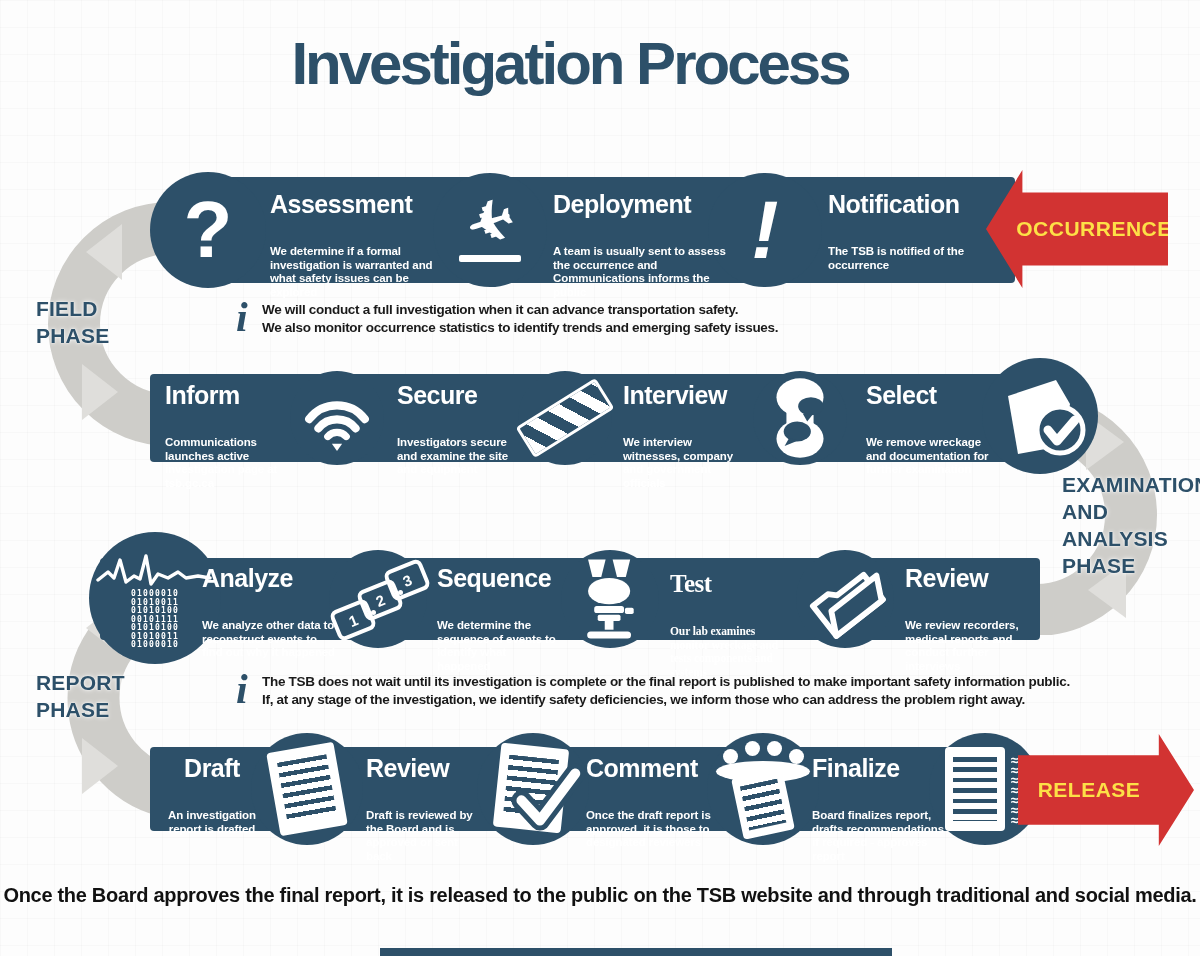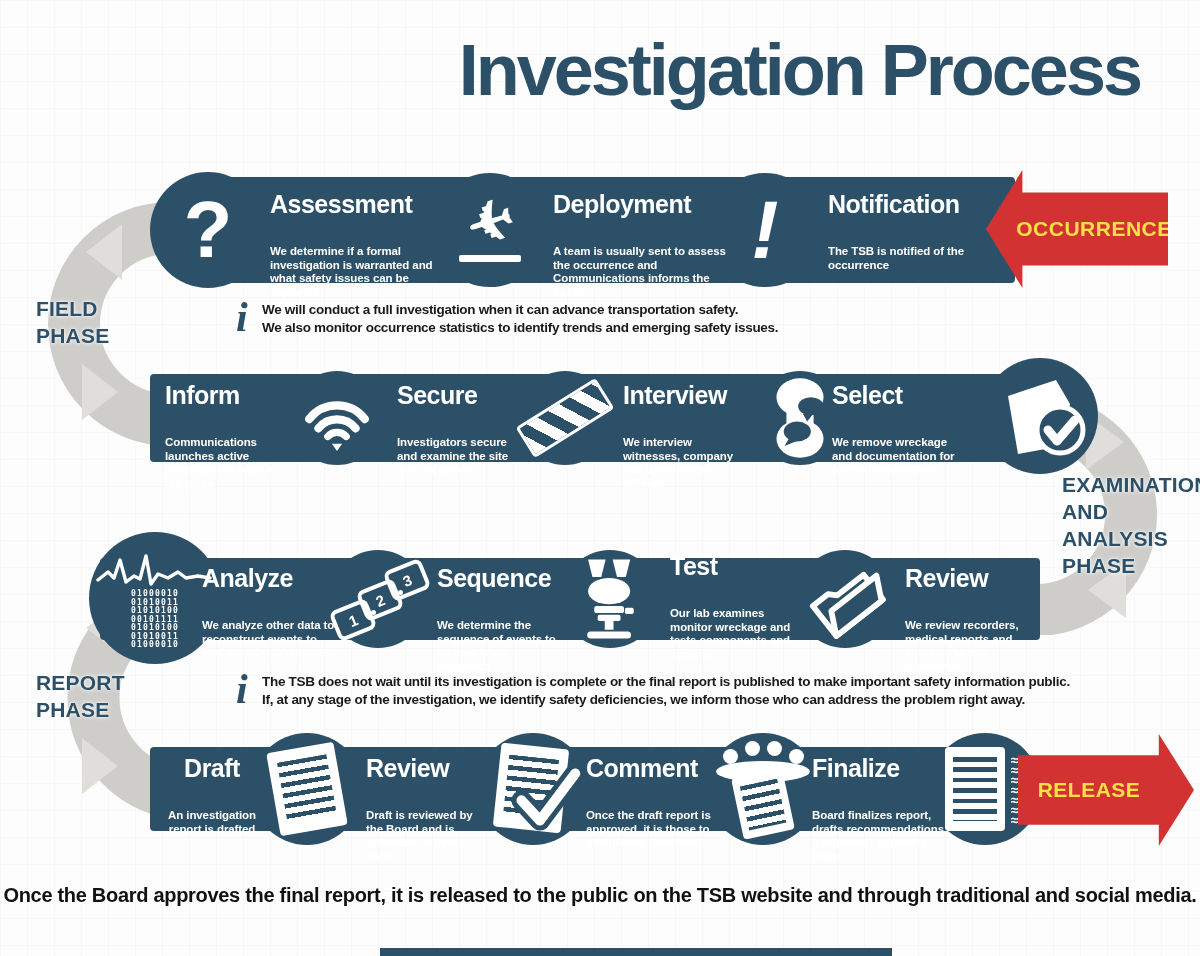--- a/index.html
+++ b/index.html
@@ -6,22 +6,22 @@
   #canvas{
     position:relative;width:1200px;height:956px;overflow:hidden;
     background-color:#fdfdfd;
     background-image:linear-gradient(rgba(0,0,0,0.018) 1px,transparent 1px),
                      linear-gradient(90deg,rgba(0,0,0,0.018) 1px,transparent 1px);
     background-size:27px 27px;
     font-family:"Liberation Sans",sans-serif;
   }
   .abs{position:absolute;}
   .title{
-    width:1140px;text-align:right;top:34px;left:0;
-    font-size:72px;font-weight:800;letter-spacing:-3px;color:#2d5069;line-height:1;
+    width:1140px;text-align:center;top:34px;left:0;
+    font-size:60px;font-weight:800;letter-spacing:-3px;color:#2d5069;line-height:1;
   }
   .band{background:#2d5069;border-radius:4px;z-index:2;}
   .circle{background:#2d5069;border-radius:50%;z-index:3;display:flex;align-items:center;justify-content:center;}
   .step-text{z-index:4;color:#fff;}
   .step-title{font-size:25px;font-weight:800;letter-spacing:-0.5px;line-height:1.05;margin-bottom:3px;}
   .step-desc{font-size:11.5px;font-weight:600;letter-spacing:-0.1px;line-height:1.18;margin-top:28px;}
   .glyph{color:#fff;font-weight:800;line-height:1;}
   .arrow{z-index:5;background:#d23332;display:flex;align-items:center;color:#fde047;font-weight:800;font-size:21px;letter-spacing:0.5px;}
   .arrow-left{clip-path:polygon(100% 19%,20% 19%,20% 0%,0% 50%,20% 100%,20% 81%,100% 81%);justify-content:center;padding-left:34px;box-sizing:border-box;}
   .arrow-right{clip-path:polygon(0% 19%,80% 19%,80% 0%,100% 50%,80% 100%,80% 81%,0% 81%);justify-content:center;padding-right:34px;box-sizing:border-box;}
@@ -150,21 +150,21 @@
       <ellipse cx="42" cy="23" rx="26" ry="21" fill="#fff"></ellipse>
       <ellipse cx="42" cy="69" rx="26" ry="21" fill="#fff"></ellipse>
       <rect x="27" y="30" width="30" height="32" fill="#fff"></rect>
       <ellipse cx="54" cy="33" rx="14" ry="10" fill="#2d5069"></ellipse>
       <polygon points="45,41 50,50 56,42" fill="#2d5069"></polygon>
       <ellipse cx="39" cy="61" rx="15" ry="11" fill="#2d5069"></ellipse>
       <polygon points="30,68 25,77 40,71" fill="#2d5069"></polygon>
     </svg>
   </div>
 
-  <div class="abs step-text" style="left:832px;top:382px;">
+  <div class="abs step-text" style="left:866px;top:382px;">
     <div class="step-title">Select</div>
     <div class="step-desc" style="width:124px;">We remove wreckage and documentation for further examination</div>
   </div>
   <div class="abs circle" style="left:982px;top:358px;width:116px;height:116px;z-index:5;">
     <svg width="92" height="92" viewBox="0 0 92 92">
       <polygon points="14,26 62,10 76,34 68,76 24,84" fill="#fff"></polygon>
       <circle cx="66" cy="60" r="23" fill="#2d5069" stroke="#fff" stroke-width="5"></circle>
       <path d="M54 60 l9 11 l18 -21" stroke="#fff" stroke-width="9" fill="none" stroke-linecap="round" stroke-linejoin="round"></path>
     </svg>
   </div>
@@ -215,21 +215,21 @@
       <polygon points="16,4 36,4 31,24 21,24"></polygon>
       <polygon points="44,4 64,4 59,24 49,24"></polygon>
       <ellipse cx="40" cy="40" rx="24" ry="15"></ellipse>
       <rect x="23" y="57" width="34" height="8" rx="3"></rect>
       <rect x="58" y="59" width="10" height="7" rx="2"></rect>
       <rect x="27" y="67" width="26" height="7" rx="2"></rect>
       <rect x="35" y="74" width="10" height="10"></rect>
       <rect x="15" y="86" width="50" height="8" rx="4"></rect>
     </svg>
   </div>
-  <div class="abs step-text" style="left:670px;top:553px;">
+  <div class="abs step-text" style="left:670px;top:571px;font-family:Liberation Serif, serif;">
     <div class="step-title">Test</div>
     <div class="step-desc" style="width:126px;">Our lab examines monitor wreckage and tests components and systems</div>
   </div>
 
   <div class="abs circle" style="left:796px;top:550px;width:98px;height:98px;">
     <svg width="86" height="86" viewBox="0 0 90 90" style="transform:rotate(-38deg);">
       <path d="M 14 30 L 34 30 L 41 37 L 76 37 L 76 70 L 14 70 Z" fill="none" stroke="#fff" stroke-width="6" stroke-linejoin="round"></path>
       <path d="M 14 70 L 26 46 L 86 46 L 74 70 Z" fill="#2d5069" stroke="#fff" stroke-width="6" stroke-linejoin="round"></path>
     </svg>
   </div>

